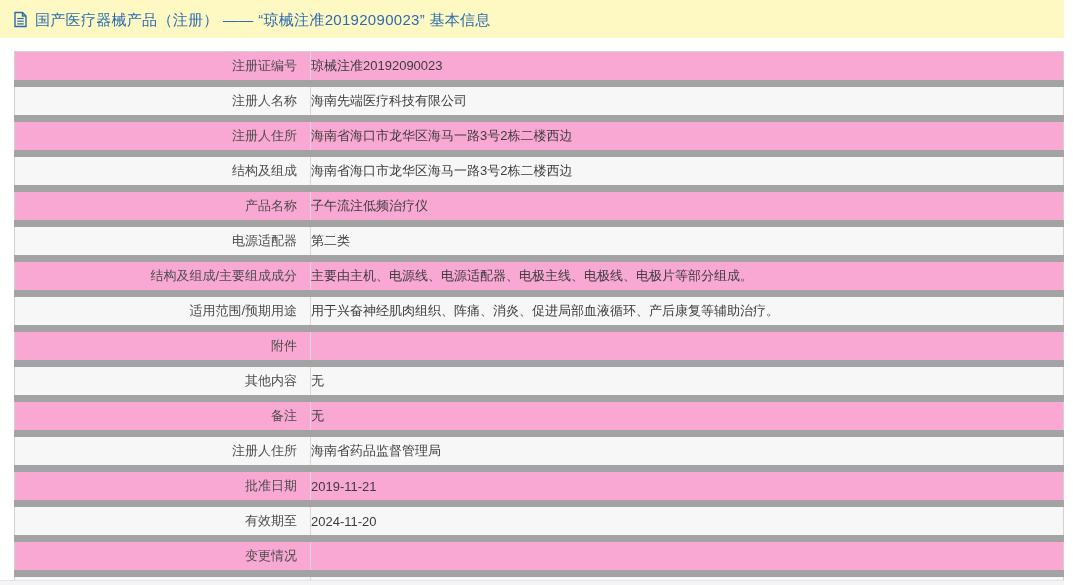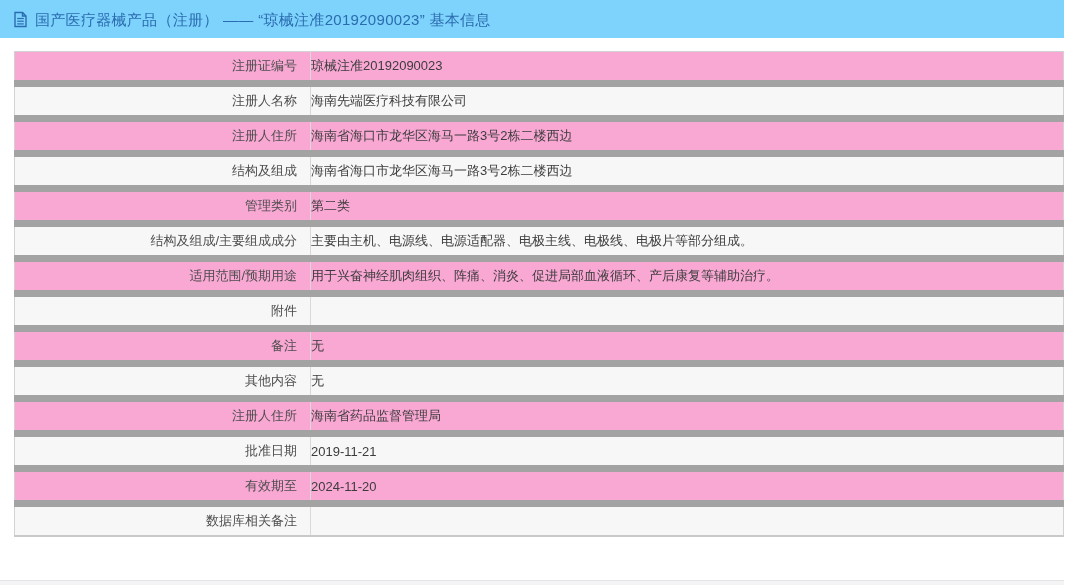--- a/index.html
+++ b/index.html
@@ -4,21 +4,21 @@
 <style>
   html,body{margin:0;padding:0;}
   body{
     width:1078px;height:585px;
     background:#ffffff;
     font-family:"Liberation Sans","DejaVu Sans",sans-serif;
     position:relative;overflow:hidden;
   }
   .page{width:1064px;}
   .header-bar{
-    height:38px;background:#7dd3fc;
+    height:38px;background:#fef9c3;
     display:flex;align-items:center;
     padding-left:13px;box-sizing:border-box;
   }
   .doc-icon{display:inline-flex;flex:0 0 auto;margin-right:7px;}
   .page-title{
     color:#2b6cb0;font-size:15px;line-height:1;
     letter-spacing:0.3px;white-space:nowrap;
   }
   table.info{
     border-collapse:collapse;table-layout:fixed;
@@ -79,23 +79,27 @@
   <tr>
     <td class="lbl">注册人住所</td>
     <td class="val">海南省海口市龙华区海马一路3号2栋二楼西边</td>
   </tr>
 
   <tr>
     <td class="lbl">结构及组成</td>
     <td class="val">海南省海口市龙华区海马一路3号2栋二楼西边</td>
   </tr>
 
+  <tr>
+    <td class="lbl">产品名称</td>
+    <td class="val">子午流注低频治疗仪</td>
+  </tr>
 
   <tr>
-    <td class="lbl">管理类别</td>
+    <td class="lbl">电源适配器</td>
     <td class="val">第二类</td>
   </tr>
 
 
   <tr>
     <td class="lbl">结构及组成/主要组成成分</td>
     <td class="val">主要由主机、电源线、电源适配器、电极主线、电极线、电极片等部分组成。</td>
   </tr>
 
   <tr>
@@ -103,44 +107,48 @@
     <td class="val">用于兴奋神经肌肉组织、阵痛、消炎、促进局部血液循环、产后康复等辅助治疗。</td>
   </tr>
 
 
   <tr>
     <td class="lbl">附件</td>
     <td class="val"></td>
   </tr>
 
   <tr>
-    <td class="lbl">备注</td>
+    <td class="lbl">其他内容</td>
     <td class="val">无</td>
   </tr>
 
   <tr>
-    <td class="lbl">其他内容</td>
+    <td class="lbl">备注</td>
     <td class="val">无</td>
   </tr>
 
   <tr>
     <td class="lbl">注册人住所</td>
     <td class="val">海南省药品监督管理局</td>
   </tr>
 
   <tr>
     <td class="lbl">批准日期</td>
     <td class="val">2019-11-21</td>
   </tr>
 
   <tr>
     <td class="lbl">有效期至</td>
     <td class="val">2024-11-20</td>
   </tr>
 
+  <tr>
+    <td class="lbl">变更情况</td>
+    <td class="val"></td>
+  </tr>
 
   <tr>
     <td class="lbl">数据库相关备注</td>
     <td class="val"></td>
   </tr>
 </tbody>
   </table>
 
 </div>
 

